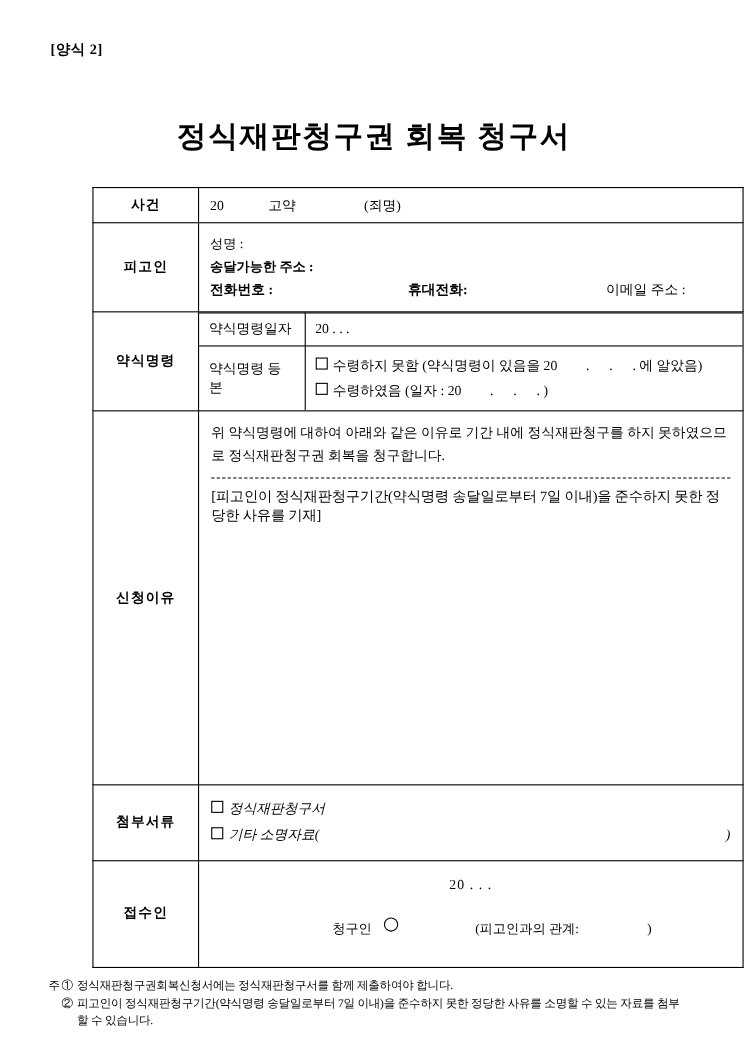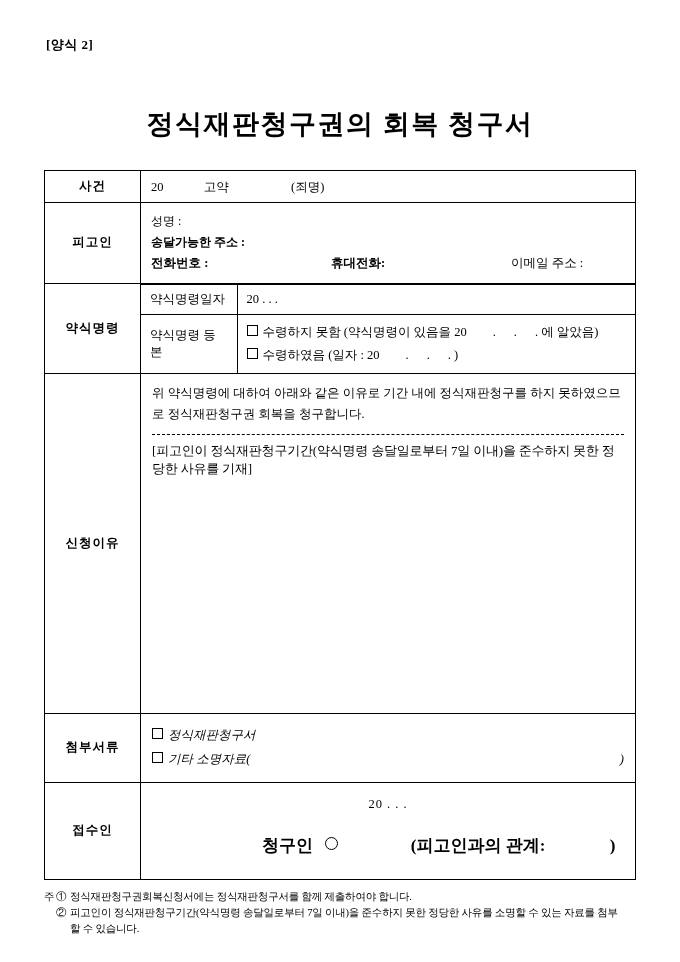--- a/index.html
+++ b/index.html
@@ -34,20 +34,21 @@
     font-weight: bold;
     letter-spacing: 1.5px;
     margin-top: 52px;
     margin-bottom: 28px;
   }
   table.main {
     border-collapse: collapse;
     width: 592px;
     table-layout: fixed;
     border: 1px solid #000;
+    margin-left: 40px;
   }
   table.main td {
     border: 1px solid #000;
     padding: 0;
     vertical-align: top;
     font-size: 12.5px;
   }
   .lbl {
     text-align: center;
     vertical-align: middle !important;
@@ -155,23 +156,22 @@
     padding: 14px 11px 16px 11px;
     height: 66px;
   }
   .recv-date {
     text-align: center;
     font-size: 12.5px;
     letter-spacing: 1px;
     margin-bottom: 22px;
   }
   .recv-sign {
-    font-size: 17px;
+    font-size: 12px;
     padding-left: 110px;
-    font-weight: bold;
   }
   .seal {
     display: inline-block;
     border: 1px solid #000;
     border-radius: 50%;
     width: 11px;
     height: 11px;
     line-height: 10px;
     text-align: center;
     font-size: 8px;
@@ -201,21 +201,21 @@
   .note-body { flex: 1; }
   .note-cont { padding-left: 26px; }
 </style>
 </head>
 <body>
 
 <div class="page">
 
   <div class="form-tag">[양식 2]</div>
 
-  <div class="doc-title">정식재판청구권의 회복 청구서</div>
+  <div class="doc-title">정식재판청구권 회복 청구서</div>
 
   <table class="main">
     <colgroup>
       <col style="width:96px">
       <col>
     </colgroup>
     <tbody>
 
       <tr class="case-row">
         <td class="lbl">사건</td>

